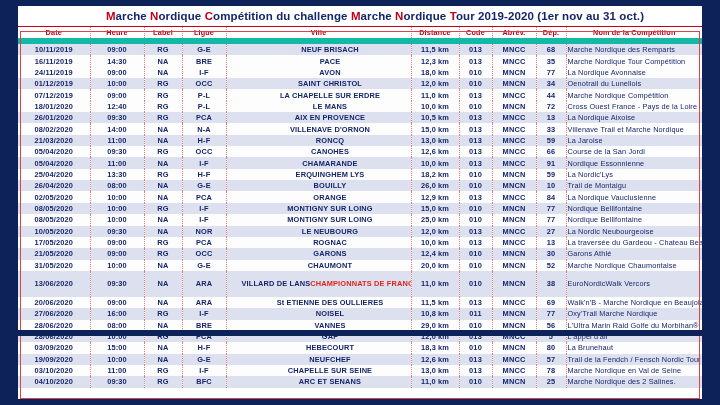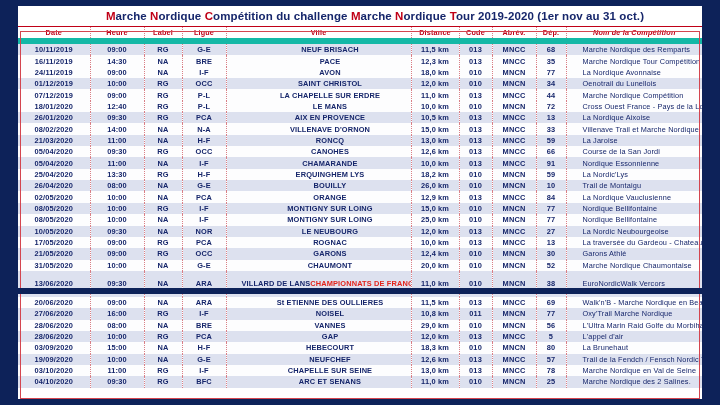--- a/index.html
+++ b/index.html
@@ -7,21 +7,21 @@
     padding: 0;
     background: #0d2259;
     width: 720px;
     height: 405px;
     overflow: hidden;
     font-family: "Liberation Sans", sans-serif;
   }
   #root {
     position: relative;
     width: 720px;
-    height: 294px;
+    height: 336px;
     background: #a16207;
     box-sizing: border-box;
   }
   .sheet {
     position: absolute;
     left: 18px;
     top: 6px;
     width: 684px;
     height: 393px;
     background: #ffffff;
@@ -67,41 +67,41 @@
     color: #c00017;
     text-align: center;
     height: 11px;
     padding: 0;
     background: #ffffff;
     border-right: 1px dotted #d97f86;
     border-top: 1px solid #c00017;
     border-bottom: 6px solid #14b8a6;
     letter-spacing: 0.2px;
   }
-  thead th:last-child { border-right: none; font-style: italic; }
+  thead th:last-child { border-right: none; }
   thead th.nom-h { text-align: center; }
 
   tbody td {
     font-size: 7.4px;
     color: #16266b;
     height: 11.35px;
     padding: 0 1px;
     text-align: center;
     border-right: 1px dotted #d97f86;
     white-space: nowrap;
     overflow: hidden;
     font-weight: bold;
     letter-spacing: 0.15px;
   }
   tbody td:last-child { border-right: none; }
   tbody tr.odd td  { background: #fdfdfe; }
   tbody tr.even td { background: #dde1ef; }
   tbody td.nom {
     text-align: left;
-    padding-left: 16px;
+    padding-left: 1px;
     font-weight: normal;
     font-size: 7.3px;
   }
   tbody td.ville { font-weight: bold; padding-left: 24px; }
   tbody tr.tall td { height: 26px; }
   .ville-two {
     display: flex;
     flex-direction: row;
     justify-content: center;
     line-height: 1.35;

